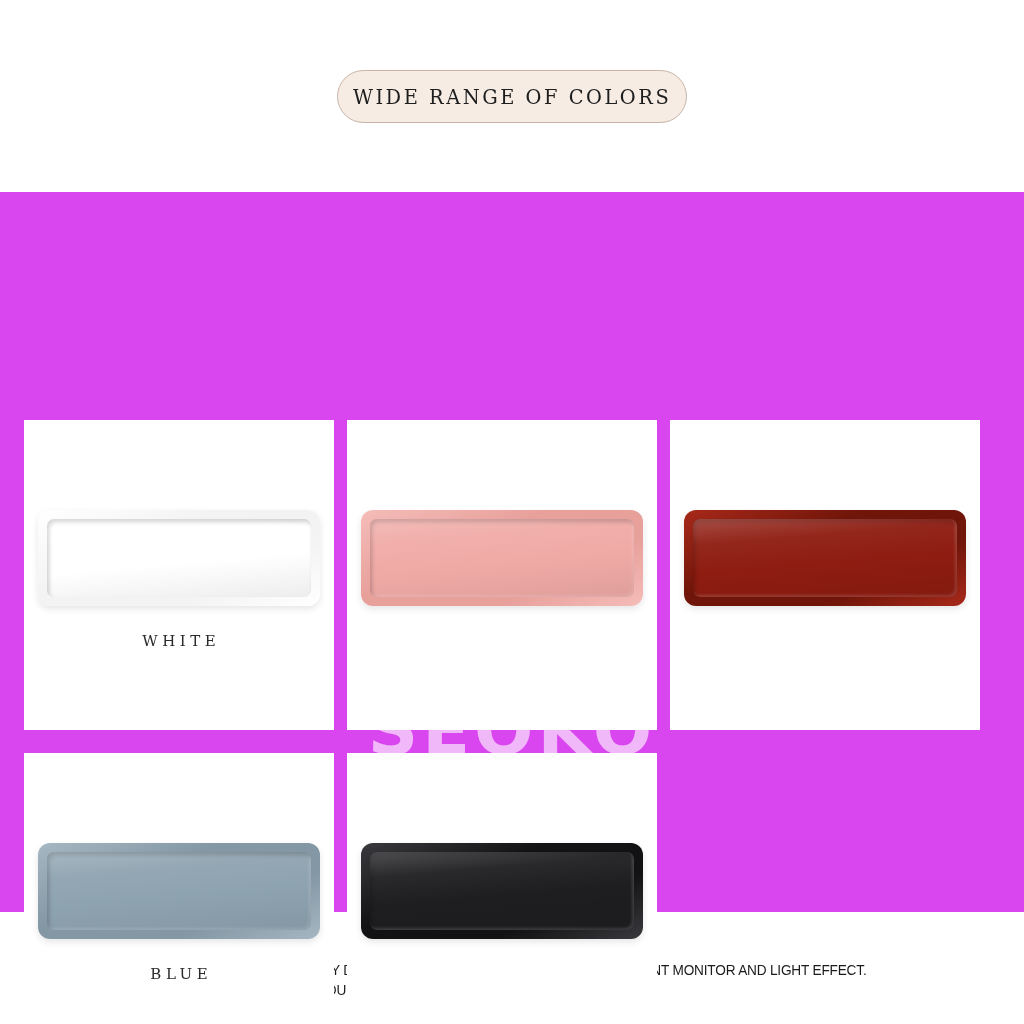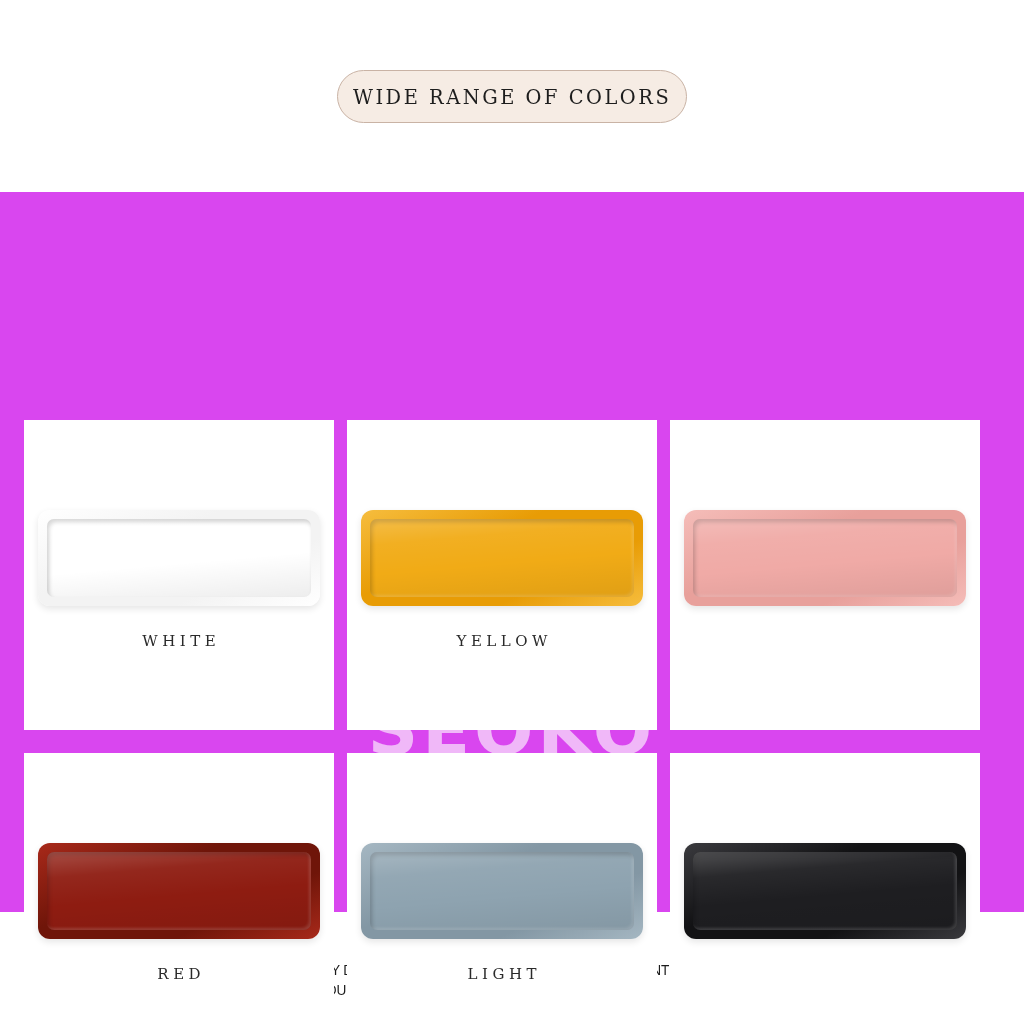--- a/index.html
+++ b/index.html
@@ -189,57 +189,47 @@
     <div class="card">
       <div class="tray-wrap">
         <div class="tray" style="background: linear-gradient(155deg, rgb(255, 255, 255) 0%, rgb(243, 243, 243) 38%, rgb(243, 243, 243) 70%, rgb(255, 255, 255) 100%);">
           <div class="tray-well" style="background: rgb(255, 255, 255); box-shadow: rgba(0, 0, 0, 0.2) 2px 3px 4px inset, rgba(255, 255, 255, 0.16) -2px -2px 3px inset;"></div>
           <div class="tray-gloss" style="background: linear-gradient(175deg, rgba(255, 255, 255, 0.22) 0%, rgba(255, 255, 255, 0.05) 26%, rgba(255, 255, 255, 0) 55%, rgba(0, 0, 0, 0.07) 100%);"></div>
         </div>
       </div>
       <div class="swatch-label">WHITE</div>
     </div>
 
-    <div class="card">
-      <div class="tray-wrap">
-        <div class="tray" style="background: linear-gradient(155deg, rgb(246, 189, 62) 0%, rgb(232, 156, 5) 38%, rgb(232, 156, 5) 70%, rgb(246, 189, 62) 100%);">
-          <div class="tray-well" style="background: rgb(241, 171, 22); box-shadow: rgba(0, 0, 0, 0.2) 2px 3px 4px inset, rgba(255, 255, 255, 0.16) -2px -2px 3px inset;"></div>
-          <div class="tray-gloss" style="background: linear-gradient(175deg, rgba(255, 255, 255, 0.22) 0%, rgba(255, 255, 255, 0.05) 26%, rgba(255, 255, 255, 0) 55%, rgba(0, 0, 0, 0.07) 100%);"></div>
-        </div>
-      </div>
-      <div class="swatch-label">YELLOW</div>
-    </div>
 
     <div class="card">
       <div class="tray-wrap">
         <div class="tray" style="background: linear-gradient(155deg, rgb(245, 189, 185) 0%, rgb(232, 160, 155) 38%, rgb(232, 160, 155) 70%, rgb(245, 189, 185) 100%);">
           <div class="tray-well" style="background: rgb(240, 170, 166); box-shadow: rgba(0, 0, 0, 0.2) 2px 3px 4px inset, rgba(255, 255, 255, 0.16) -2px -2px 3px inset;"></div>
           <div class="tray-gloss" style="background: linear-gradient(175deg, rgba(255, 255, 255, 0.22) 0%, rgba(255, 255, 255, 0.05) 26%, rgba(255, 255, 255, 0) 55%, rgba(0, 0, 0, 0.07) 100%);"></div>
         </div>
       </div>
     </div>
 
     <div class="card">
       <div class="tray-wrap">
         <div class="tray" style="background: linear-gradient(155deg, rgb(168, 41, 26) 0%, rgb(111, 21, 9) 38%, rgb(111, 21, 9) 70%, rgb(168, 41, 26) 100%);">
           <div class="tray-well" style="background: rgb(142, 28, 17); box-shadow: rgba(0, 0, 0, 0.2) 2px 3px 4px inset, rgba(255, 255, 255, 0.16) -2px -2px 3px inset;"></div>
           <div class="tray-gloss" style="background: linear-gradient(175deg, rgba(255, 255, 255, 0.22) 0%, rgba(255, 255, 255, 0.05) 26%, rgba(255, 255, 255, 0) 55%, rgba(0, 0, 0, 0.07) 100%);"></div>
         </div>
       </div>
-      <div class="swatch-label">RED</div>
     </div>
 
     <div class="card">
       <div class="tray-wrap">
         <div class="tray" style="background: linear-gradient(155deg, rgb(165, 183, 194) 0%, rgb(131, 151, 164) 38%, rgb(131, 151, 164) 70%, rgb(165, 183, 194) 100%);">
           <div class="tray-well" style="background: rgb(142, 163, 176); box-shadow: rgba(0, 0, 0, 0.2) 2px 3px 4px inset, rgba(255, 255, 255, 0.16) -2px -2px 3px inset;"></div>
           <div class="tray-gloss" style="background: linear-gradient(175deg, rgba(255, 255, 255, 0.22) 0%, rgba(255, 255, 255, 0.05) 26%, rgba(255, 255, 255, 0) 55%, rgba(0, 0, 0, 0.07) 100%);"></div>
         </div>
       </div>
-      <div class="swatch-label">LIGHT</div>
+      <div class="swatch-label">BLUE</div>
     </div>
 
     <div class="card">
       <div class="tray-wrap">
         <div class="tray" style="background: linear-gradient(155deg, rgb(58, 58, 62) 0%, rgb(18, 18, 20) 38%, rgb(18, 18, 20) 70%, rgb(58, 58, 62) 100%);">
           <div class="tray-well" style="background: rgb(30, 30, 33); box-shadow: rgba(0, 0, 0, 0.2) 2px 3px 4px inset, rgba(255, 255, 255, 0.16) -2px -2px 3px inset;"></div>
           <div class="tray-gloss" style="background: linear-gradient(175deg, rgba(255, 255, 255, 0.22) 0%, rgba(255, 255, 255, 0.05) 26%, rgba(255, 255, 255, 0) 55%, rgba(0, 0, 0, 0.07) 100%);"></div>
         </div>
       </div>
     </div>

